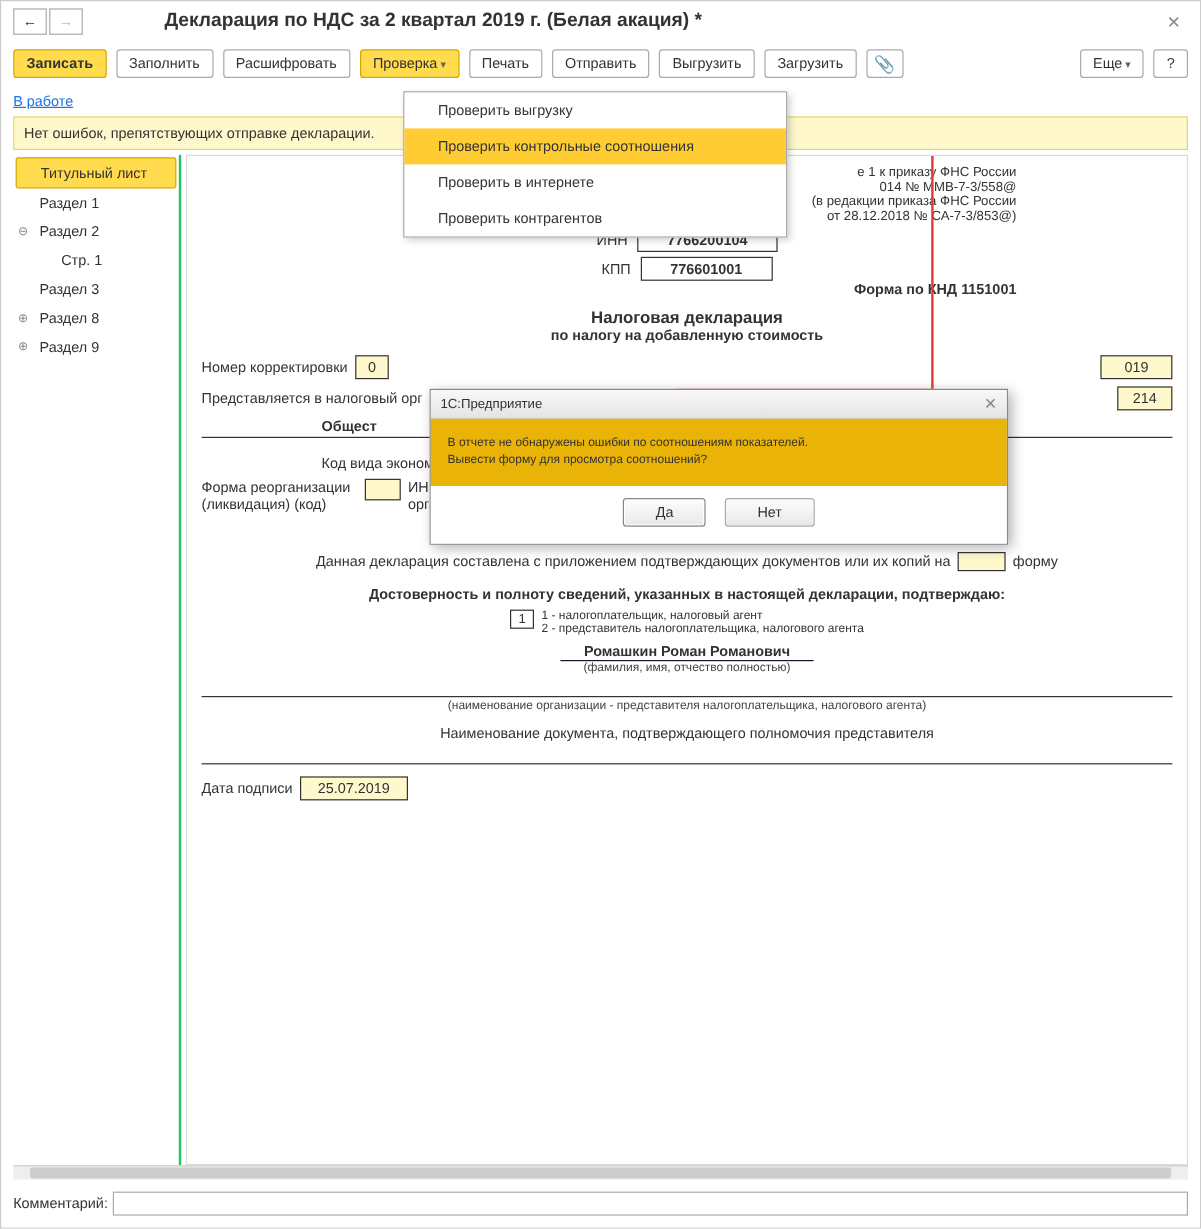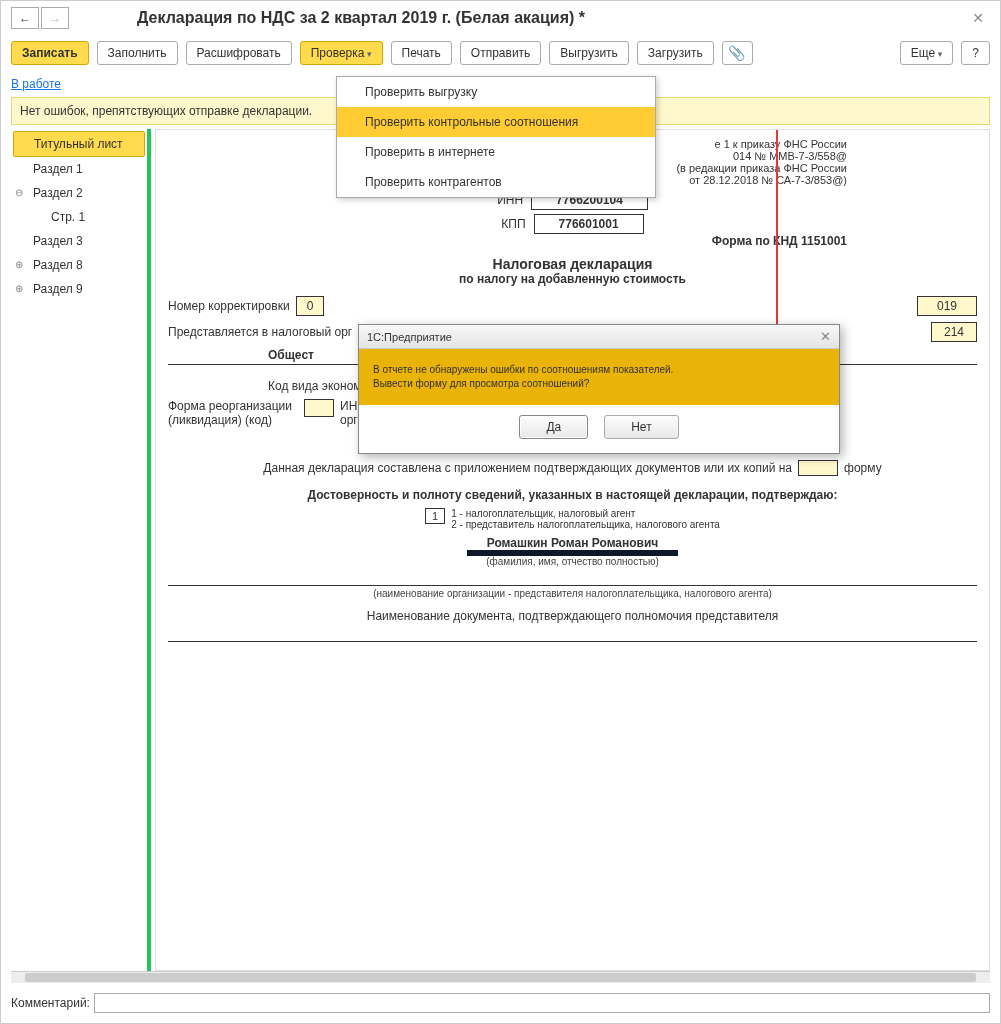--- a/index.html
+++ b/index.html
@@ -86,21 +86,21 @@
   }
   .body-row {
     display: flex;
     flex: 1;
     min-height: 0;
     padding: 0 10px;
     gap: 0;
   }
   .sidebar {
     width: 140px;
-    border-right: 4px solid #22c55e;
+    border-right: 2px solid #22c55e;
     padding-top: 2px;
   }
   .sidebar-item {
     padding: 5px 10px 5px 22px;
     cursor: pointer;
     position: relative;
   }
   .sidebar-item.indented { padding-left: 40px; }
   .sidebar-item.active {
     background: #ffdb4d;
@@ -201,21 +201,21 @@
     margin: 12px 0 6px 0;
   }
   .small-box {
     border: 1px solid #333;
     padding: 1px 6px;
     font-size: 11px;
   }
   .fio-block { text-align: center; margin-top: 6px; }
   .fio-name {
     font-weight: bold;
-    border-bottom: 6px solid #0f172a;
+    border-bottom: 1px solid #0f172a;
     display: inline-block;
     padding: 0 20px;
   }
   .scrollbar-h {
     height: 12px;
     background: #eee;
     border-top: 1px solid #ccc;
     margin: 0 10px 4px 10px;
     position: relative;
   }
@@ -426,20 +426,24 @@
         <div class="subtext">(фамилия, имя, отчество полностью)</div>
       </div>
 
       <div style="height:14px;"></div>
       <div class="section-divider"></div>
       <div class="subtext">(наименование организации - представителя налогоплательщика, налогового агента)</div>
 
       <div style="text-align:center; margin-top:10px;">Наименование документа, подтверждающего полномочия представителя</div>
       <div class="section-divider" style="margin-top:18px;"></div>
 
+      <div class="form-row2" style="margin-top:10px;">
+        <span>Дата подписи</span>
+        <span class="ybox ybox-wide" style="min-width:90px;">25.07.2019</span>
+      </div>
     </div>
   </div>
 
   <div class="scrollbar-h">
       <div class="thumb"></div>
     </div>
 
   <div class="comment-row">
     <span>Комментарий:</span>
     <input class="comment-input" style="">

